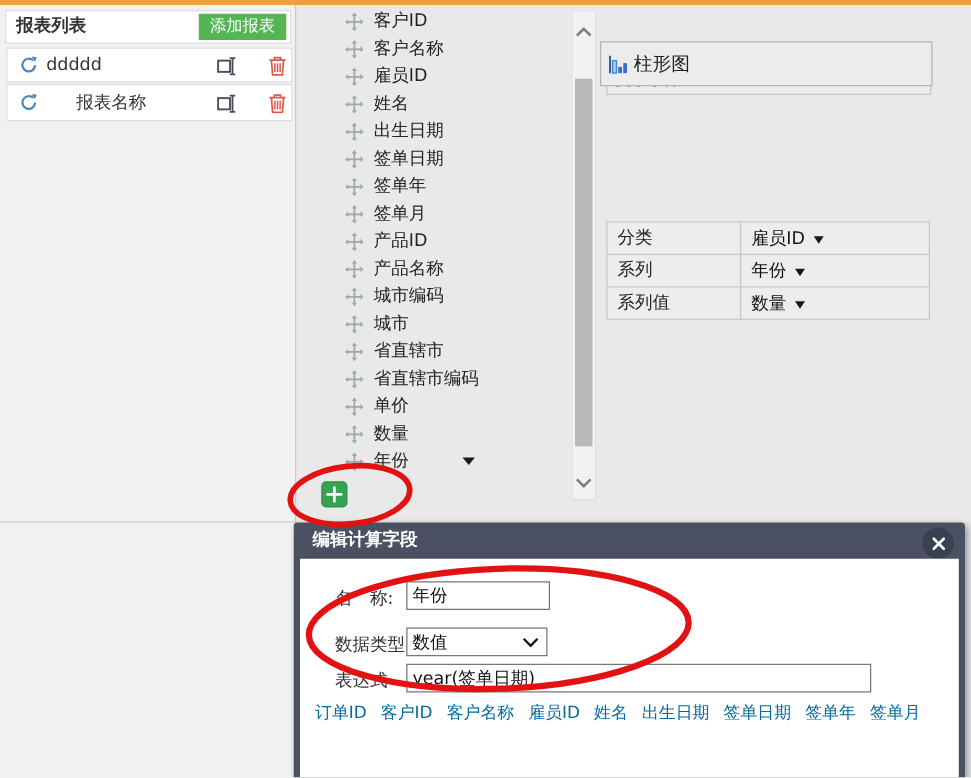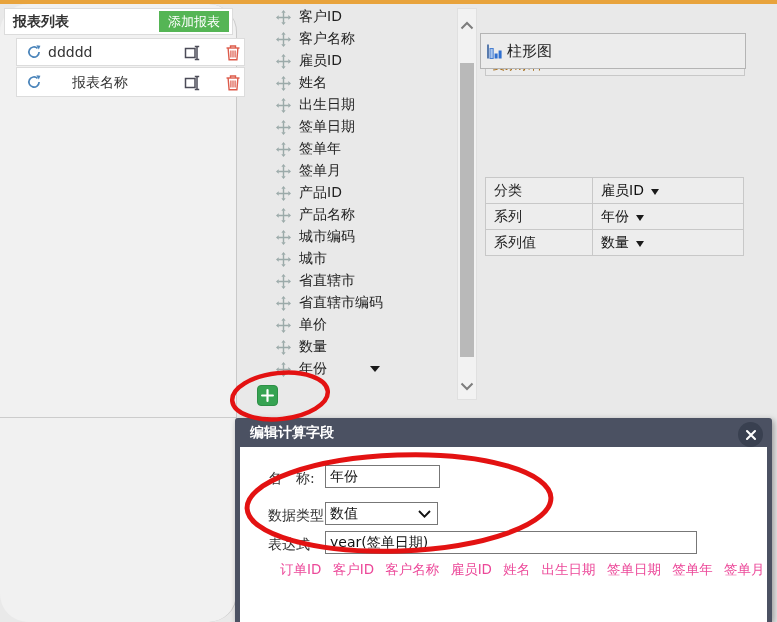--- a/index.html
+++ b/index.html
@@ -3,26 +3,26 @@
 <meta charset="utf-8">
 <style>
   html,body{margin:0;padding:0;}
   body{font-family:"DejaVu Sans",sans-serif;}
   .stage{position:relative;width:777px;height:622px;background:#e9e9e9;overflow:hidden;}
 
   
   .topbar{position:absolute;left:0;top:0;width:777px;height:4px;background:#e8a33c;}
 
   
-  .left-panel{position:absolute;left:0;top:4px;width:237px;height:618px;background:#f1f1f1;border-right:1px solid #c9c9c9;box-sizing:border-box;border-radius:28px;}
+  .left-panel{position:absolute;left:0;top:4px;width:237px;height:618px;background:#f1f1f1;border-right:1px solid #c9c9c9;box-sizing:border-box;}
   .left-hr{position:absolute;left:0;top:413px;width:236px;height:1px;background:#cccccc;}
   .panel-header{position:absolute;left:4px;top:4px;width:229px;height:27px;background:#ffffff;border:1px solid #dcdcdc;box-sizing:border-box;}
   .panel-title{position:absolute;left:8px;top:0;line-height:25px;font-size:14px;font-weight:bold;color:#333;}
   .add-btn{position:absolute;right:3px;top:2px;height:21px;padding:0 9px;background:#55b555;color:#fff;font-size:13px;line-height:21px;border:none;cursor:pointer;font-family:inherit;}
-  .report-item{position:absolute;left:16px;width:229px;height:28px;background:#ffffff;border:1px solid #dcdcdc;box-sizing:border-box;}
+  .report-item{position:absolute;left:5px;width:229px;height:28px;background:#ffffff;border:1px solid #dcdcdc;box-sizing:border-box;}
   .ri-1{top:34px;}
   .ri-2{top:63px;height:30px;}
   .report-item .refresh{position:absolute;left:9px;top:5px;width:16px;height:16px;cursor:pointer;}
   .ri-2 .refresh{top:6px;}
   .report-item .rname{position:absolute;left:31px;top:0;line-height:26px;font-size:14px;color:#333;}
   .ri-2 .rname{line-height:28px;margin-left:24px;}
   .report-item .rename{position:absolute;left:167px;top:5px;width:18px;height:18px;cursor:pointer;}
   .ri-2 .rename{top:6px;}
   .report-item .trash{position:absolute;left:208px;top:5px;width:16px;height:17px;cursor:pointer;}
   .ri-2 .trash{top:6px;}
@@ -63,21 +63,21 @@
   .m-label{position:absolute;left:28px;font-size:14px;color:#333;white-space:pre;}
   .m-input{position:absolute;left:85px;height:21px;border:1px solid #777;font-size:14px;color:#111;padding:0 4px;font-family:inherit;box-sizing:content-box;background:#fff;}
   .name-label{top:23px;}
   .name-input{top:18px;width:105px;}
   .type-label{top:60px;}
   .selectbox{position:absolute;left:85px;top:55px;width:113px;height:23px;border:1px solid #777;background:#fff;box-sizing:border-box;display:flex;align-items:center;cursor:pointer;gap:20px;}
   .selectbox .seltext{font-size:14px;color:#111;padding-left:4px;flex:1;}
   .selectbox .selchev{width:13px;height:8px;margin-right:6px;}
   .expr-label{top:89px;}
   .expr-input{top:84px;width:362px;}
-  .helper{position:absolute;left:40px;font-size:13.5px;color:#ec4899;white-space:nowrap;word-spacing:7px;}
+  .helper{position:absolute;left:12px;font-size:13.5px;color:#0369a1;white-space:nowrap;word-spacing:7px;}
   .helper-1{top:114px;}
   .helper-2{top:137px;}
 
   
   .annotations{position:absolute;left:0;top:0;width:777px;height:622px;pointer-events:none;z-index:9;}
 </style>
 </head>
 <body>
 
 <svg width="0" height="0" style="position:absolute" aria-hidden="true">

